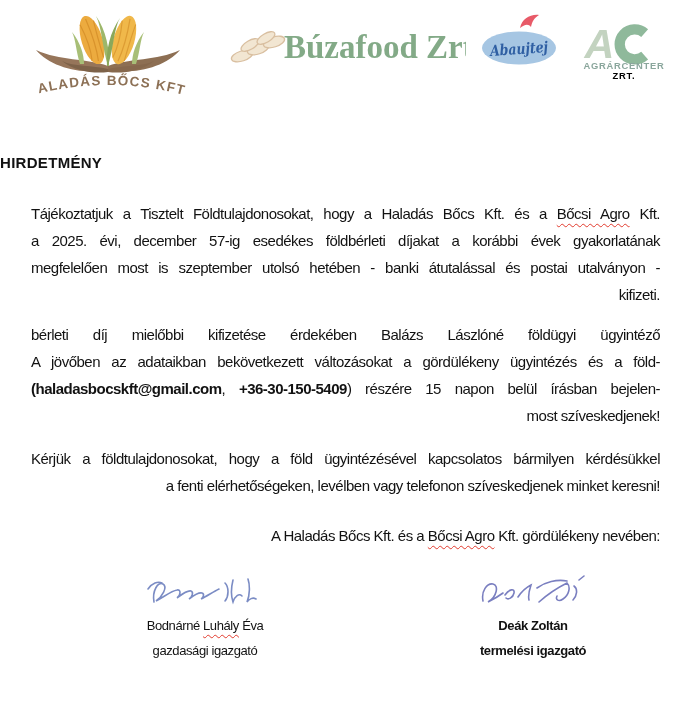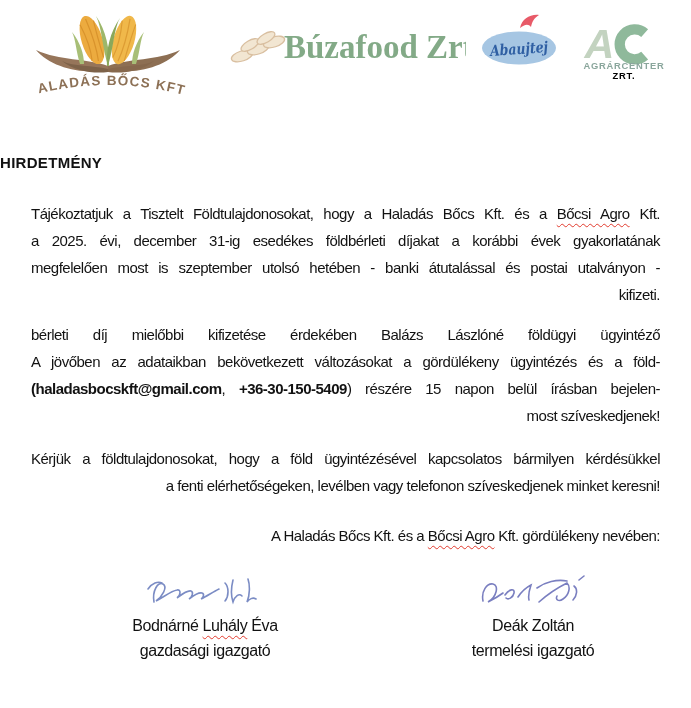--- a/index.html
+++ b/index.html
@@ -33,23 +33,23 @@
   .b{font-weight:bold;}
   .sp{
     text-decoration:underline;
     text-decoration-style:wavy;
     text-decoration-color:#e23b2e;
     text-decoration-thickness:1px;
     text-underline-offset:4px;
   }
   
   .sig-row{display:flex;margin-top:26px;}
-  .sig-block{width:232px;text-align:center;font-size:16px;letter-spacing:-.4px;}
+  .sig-block{width:232px;text-align:center;font-size:13px;letter-spacing:-.4px;}
   .sig-left{margin-left:62px;}
-  .sig-right{margin-left:96px;}
+  .sig-right{margin-left:96px;font-weight:bold;}
   .sig-hand{display:block;margin:0 auto;height:36px;}
   .sig-name{line-height:25px;margin-top:2px;}
   .sig-role{line-height:26px;}
 </style>
 </head>
 <body>
 
 <div class="header">
 
   <svg id="logo-haladas" class="logo" width="156" height="92" viewBox="0 0 156 92">
@@ -108,21 +108,21 @@
     <text x="44" y="64" text-anchor="middle" font-size="10" font-weight="bold" letter-spacing="0.8" font-family="Liberation Sans, sans-serif">ZRT.</text>
   </svg>
 </div>
 
 <div class="doc-title">HIRDETMÉNY</div>
 
 <div class="content">
 
   <div class="para para-1">
     <div class="line"><span>Tájékoztatjuk a Tisztelt Földtulajdonosokat, hogy a Haladás Bőcs Kft. és a </span><span class="sp">Bőcsi Agro</span><span> Kft.</span></div>
-    <div class="line">a 2025. évi, december 31-ig esedékes földbérleti díjakat a korábbi évek gyakorlatának</div>
+    <div class="line">a 2025. évi, december 57-ig esedékes földbérleti díjakat a korábbi évek gyakorlatának</div>
     <div class="line">megfelelően most is szeptember utolsó hetében - banki átutalással és postai utalványon -</div>
     <div class="line last">kifizeti.</div>
   </div>
 
   <div class="para para-2">
     <div class="line">bérleti díj mielőbbi kifizetése érdekében Balázs Lászlóné földügyi ügyintéző</div>
     <div class="line">A jövőben az adataikban bekövetkezett változásokat a gördülékeny ügyintézés és a föld-</div>
     <div class="line"><span class="b">(haladasbocskft@gmail.com</span><span>, </span><span class="b">+36-30-150-5409</span><span>) részére 15 napon belül írásban bejelen-</span></div>
     <div class="line last">most szíveskedjenek!</div>
   </div>

